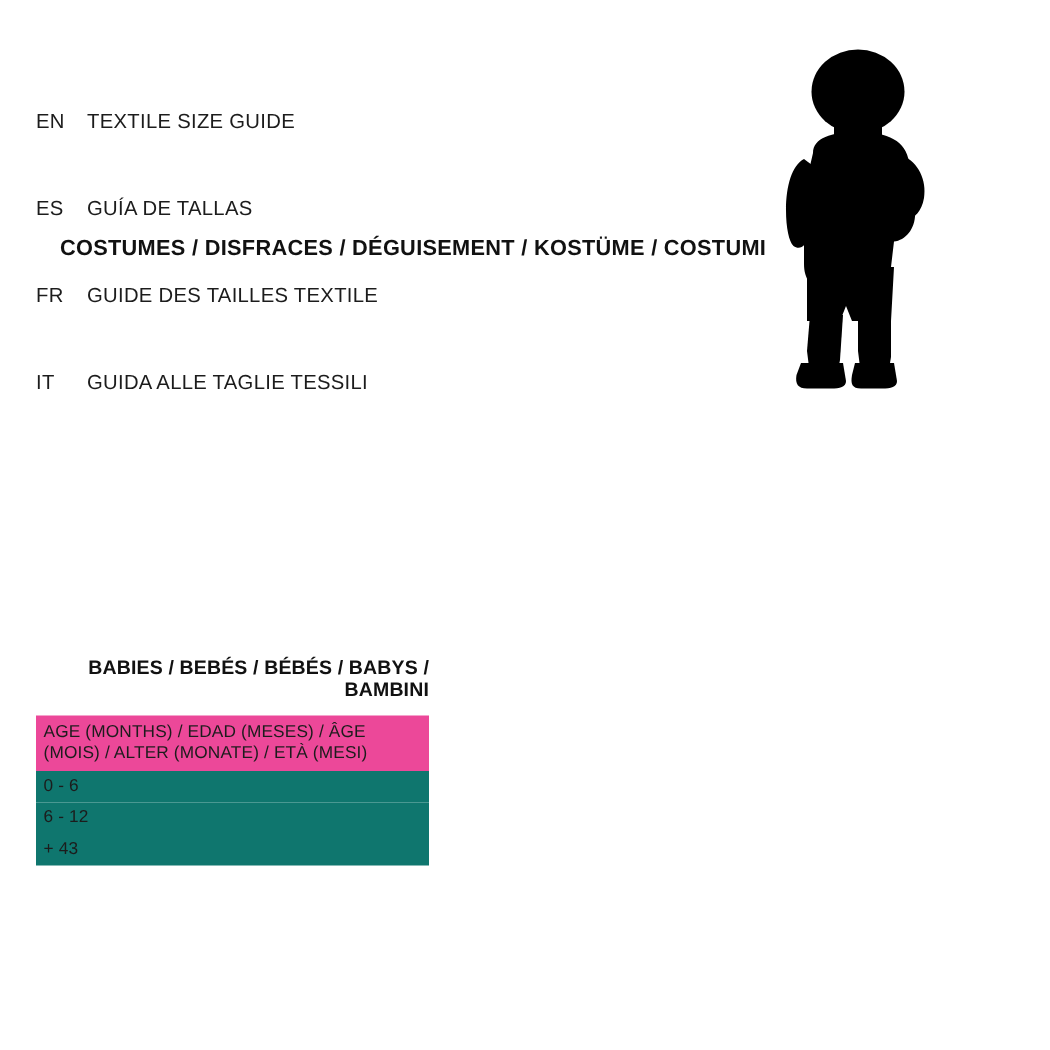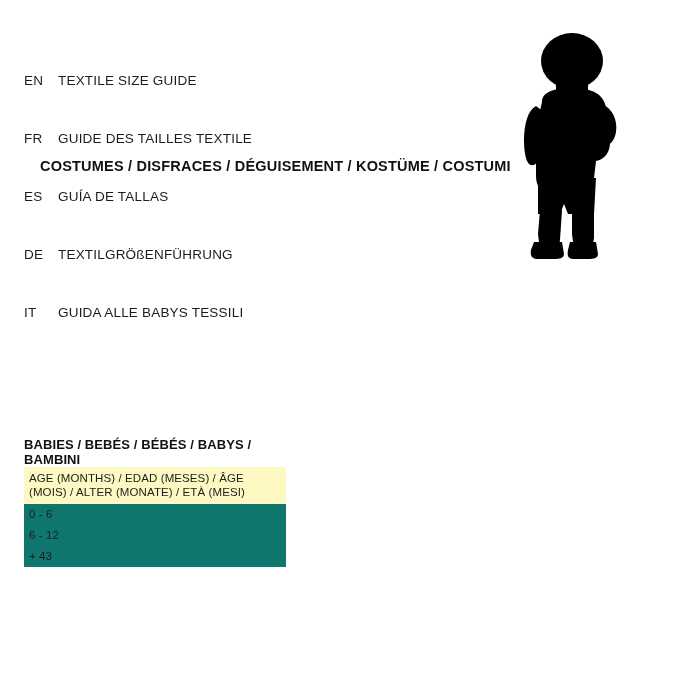--- a/index.html
+++ b/index.html
@@ -71,29 +71,31 @@
     position: absolute;
     left: 24px;
     top: 437px;
     width: 262px;
   }
   .table-title {
     font-size: 13px;
     font-weight: bold;
     letter-spacing: 0.1px;
     color: #111111;
+    margin-bottom: 10px;
+    text-align: right;
   }
   table.size-table {
     border-collapse: collapse;
     width: 262px;
     font-size: 11.5px;
     color: #1c1c1c;
   }
   table.size-table th {
-    background: #fef9c3;
+    background: #ec4899;
     text-align: left;
     font-weight: normal;
     padding: 4px 5px 5px 5px;
     line-height: 14px;
     letter-spacing: 0.1px;
   }
   table.size-table td {
     padding: 3px 5px 4px 5px;
     line-height: 14px;
     letter-spacing: 0.1px;
@@ -109,34 +111,30 @@
 <body>
 
 <div class="page">
 
   <div class="lang-block">
     <div class="lang-row">
       <span class="lang-code">EN</span>
       <span class="lang-text">TEXTILE SIZE GUIDE</span>
     </div>
     <div class="lang-row">
+      <span class="lang-code">ES</span>
+      <span class="lang-text">GUÍA DE TALLAS</span>
+    </div>
+    <div class="lang-row">
       <span class="lang-code">FR</span>
       <span class="lang-text">GUIDE DES TAILLES TEXTILE</span>
     </div>
     <div class="lang-row">
-      <span class="lang-code">ES</span>
-      <span class="lang-text">GUÍA DE TALLAS</span>
-    </div>
-    <div class="lang-row">
-      <span class="lang-code">DE</span>
-      <span class="lang-text">TEXTILGRÖßENFÜHRUNG</span>
-    </div>
-    <div class="lang-row">
       <span class="lang-code">IT</span>
-      <span class="lang-text">GUIDA ALLE BABYS TESSILI</span>
+      <span class="lang-text">GUIDA ALLE TAGLIE TESSILI</span>
     </div>
   </div>
 
   <div class="costumes-line">COSTUMES / DISFRACES / DÉGUISEMENT / KOSTÜME / COSTUMI</div>
 
   <div class="silhouette-wrap">
     <svg width="170" height="240" viewBox="0 0 170 240" xmlns="http://www.w3.org/2000/svg" aria-hidden="true">
       <g fill="#000000">
 
         <ellipse cx="74" cy="33" rx="31" ry="28"></ellipse>

